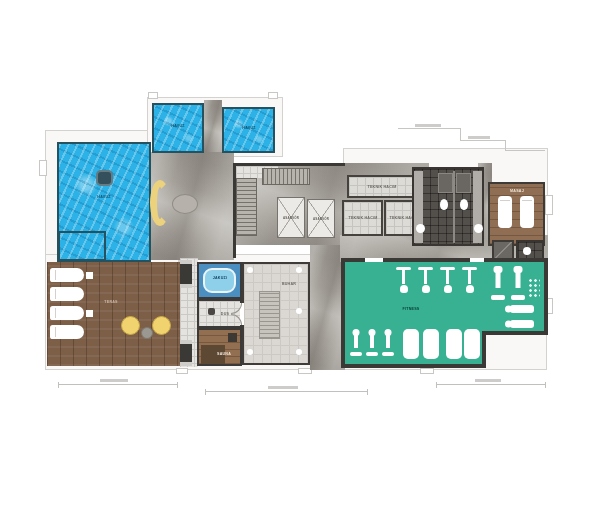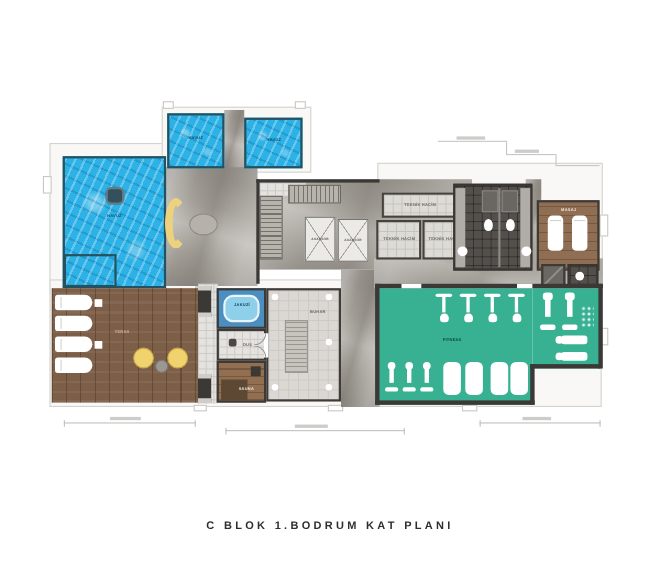--- a/index.html
+++ b/index.html
@@ -269,14 +269,13 @@
   <div class="abs dim" style="left:436px;top:384px;width:110px;height:1px;"></div>
   <div class="abs smudge" style="left:475px;top:379px;width:26px;height:3px;"></div>
   <div class="abs" style="left:398px;top:128px;width:62px;height:1px;background:#c8c6c2;"></div>
   <div class="abs" style="left:460px;top:128px;width:1px;height:12px;background:#c8c6c2;"></div>
   <div class="abs" style="left:460px;top:140px;width:45px;height:1px;background:#c8c6c2;"></div>
   <div class="abs" style="left:505px;top:140px;width:1px;height:10px;background:#c8c6c2;"></div>
   <div class="abs" style="left:505px;top:150px;width:40px;height:1px;background:#c8c6c2;"></div>
   <div class="abs smudge" style="left:415px;top:124px;width:26px;height:3px;"></div>
   <div class="abs smudge" style="left:468px;top:136px;width:22px;height:3px;"></div>
 
-  <div class="title">C BLOK 1.BODRUM KAT PLANI</div>
 </div>
 
 </body></html>

